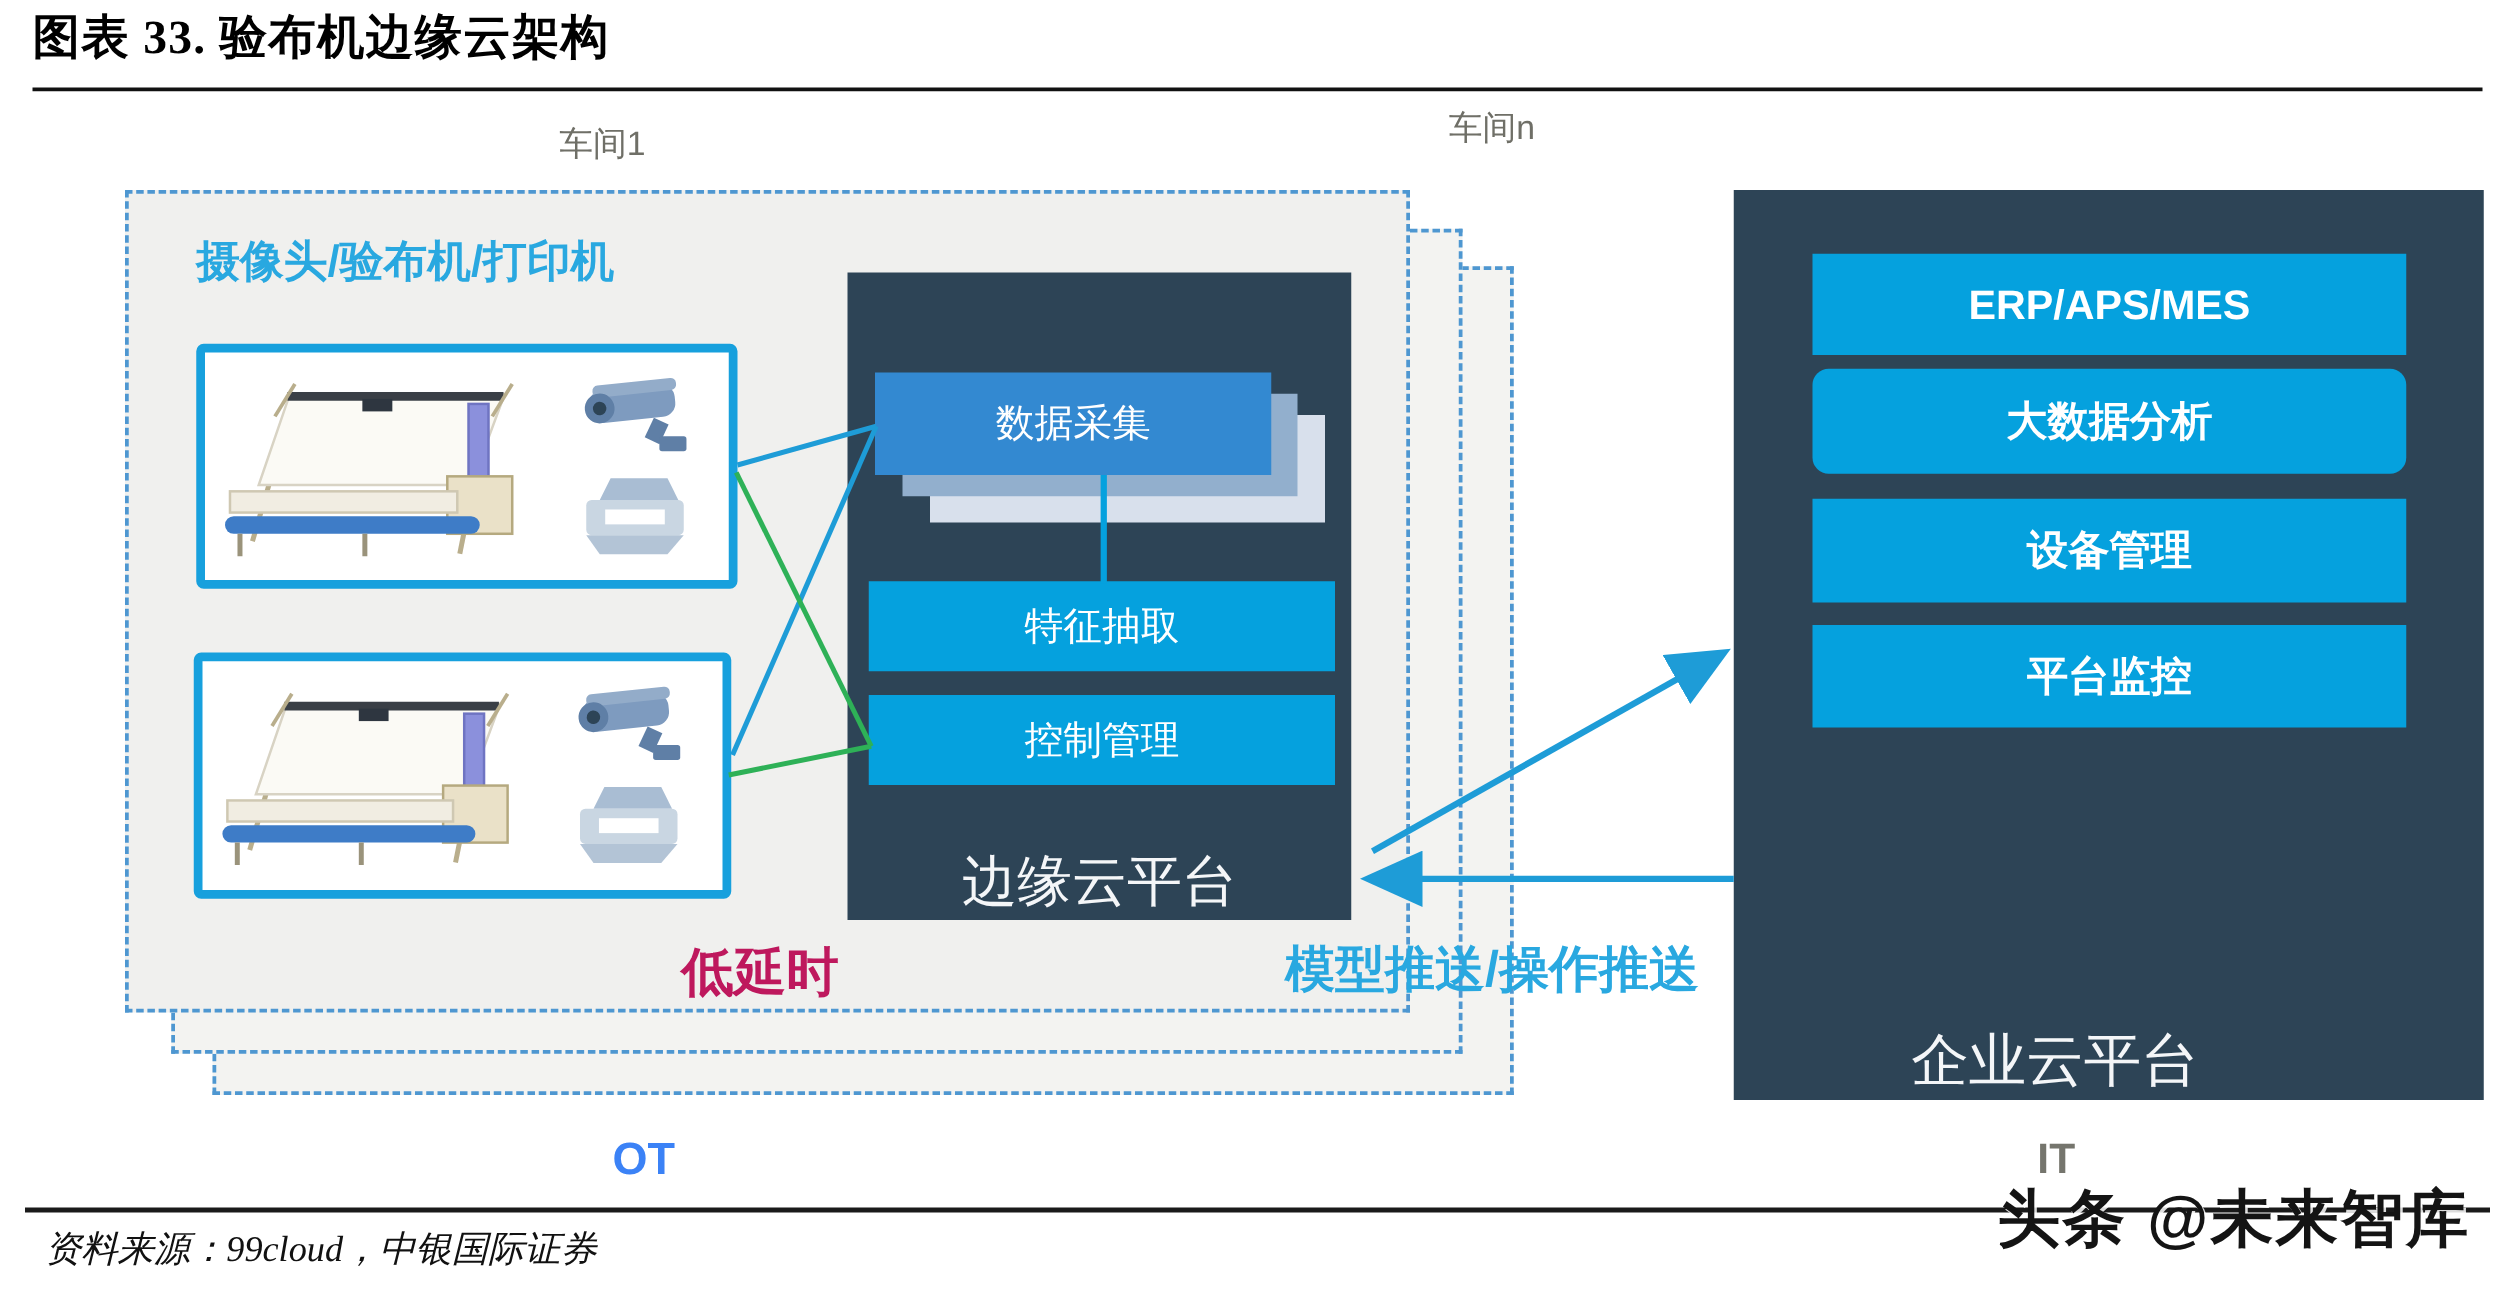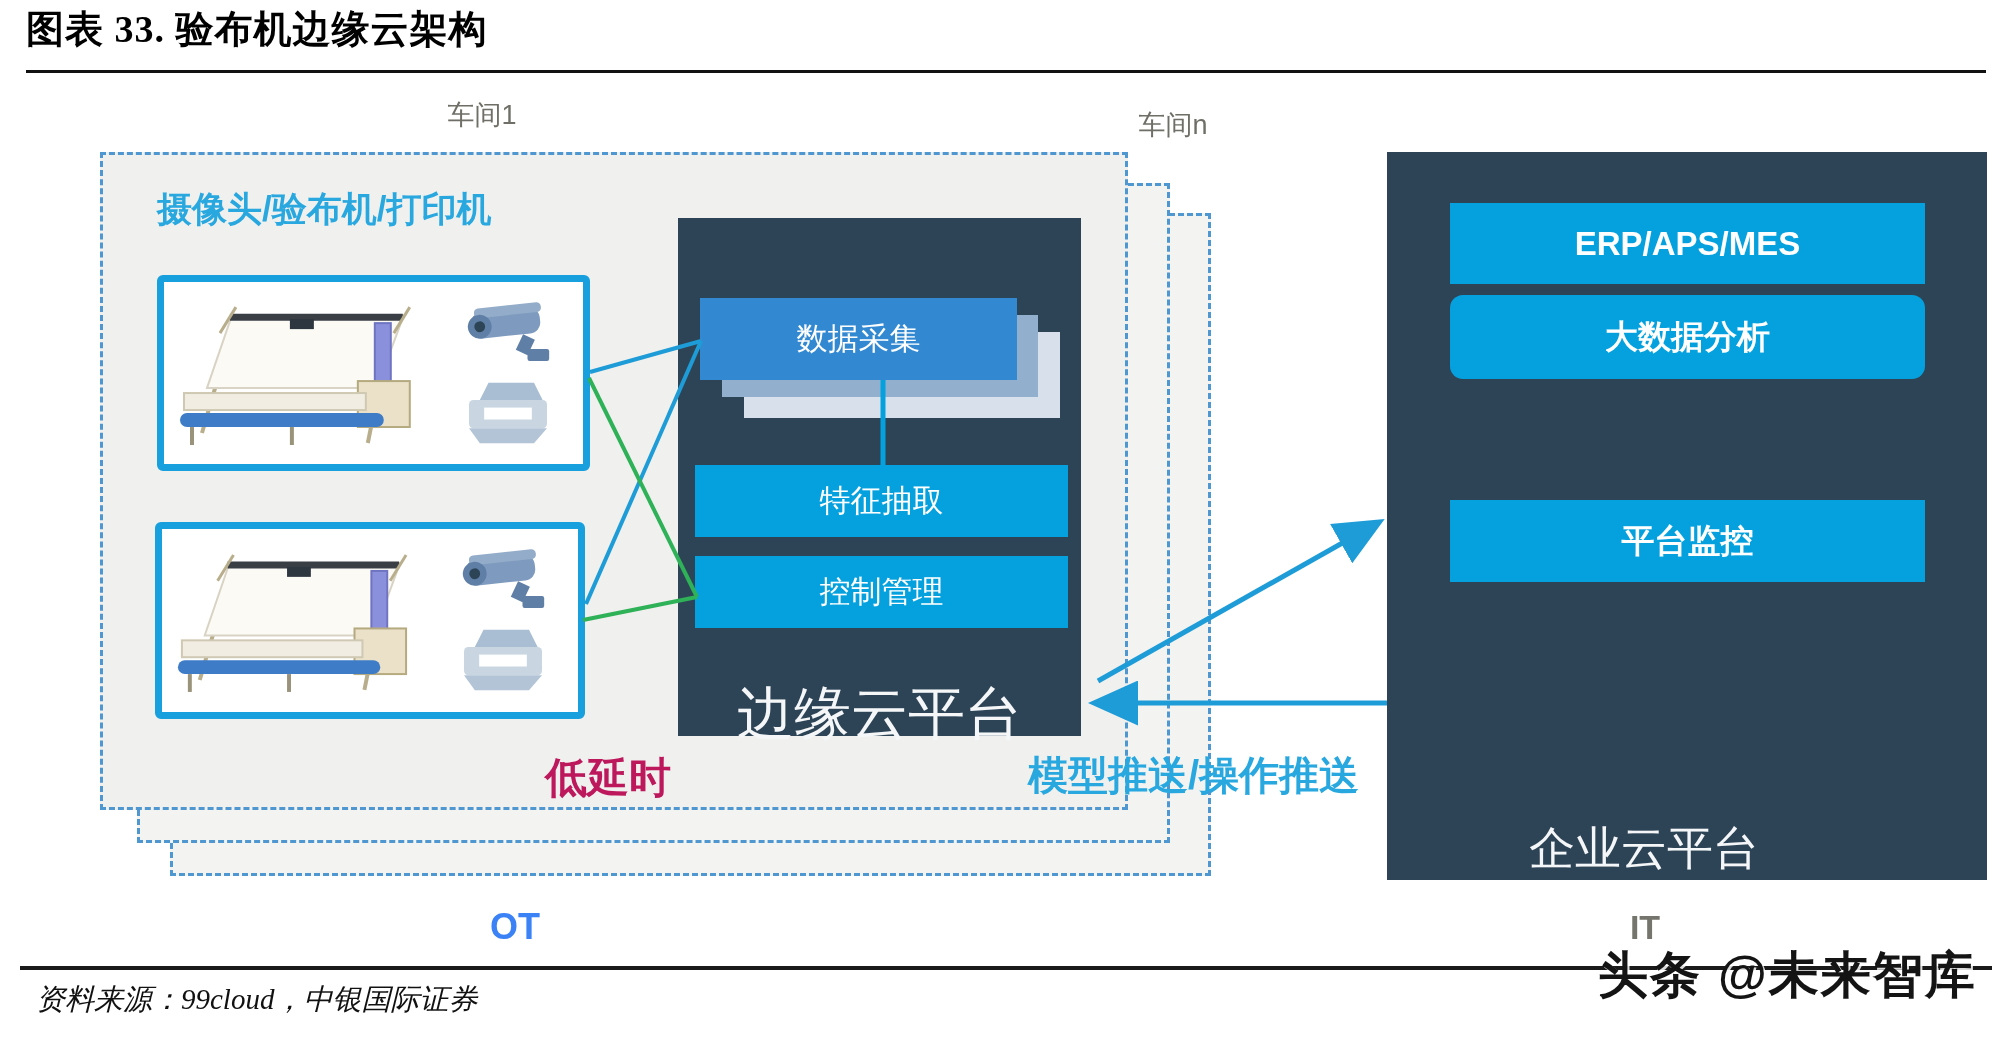--- a/index.html
+++ b/index.html
@@ -28,40 +28,40 @@
   .device-icons{flex:1;height:92%;display:flex;flex-direction:column;align-items:center;justify-content:center;gap:6px;}
   
   .dark-box{background:#2D4456;z-index:2;}
   .module{box-sizing:border-box;display:flex;align-items:center;justify-content:center;
           color:#fff;z-index:3;}
   .mod-cyan{background:#05A1DE;font-size:31px;}
   .mod-blue{background:#3389D1;font-size:31px;}
   .layer2{background:#92AFCD;z-index:2;}
   .layer3{background:#D8E0EC;z-index:2;}
   .platform-title{color:#F4F6F8;text-align:center;z-index:3;}
-  .edge-title{left:678px;top:676px;width:403px;font-size:57px;font-weight:500;}
+  .edge-title{left:678px;top:676px;width:403px;font-size:44px;font-weight:500;}
   .ent-title{left:1306px;top:818px;width:676px;font-size:46px;font-weight:500;}
   .ent-module{left:1450px;width:475px;font-weight:600;font-size:33px;}
   
   .low-latency{left:545px;top:750px;font:bold 42px "Liberation Sans",sans-serif;color:#be185d;z-index:6;}
   .push-label{left:1028px;top:748px;font:bold 40px "Liberation Sans",sans-serif;color:#29A8E0;z-index:6;}
   .ot-label{left:455px;top:906px;width:120px;text-align:center;font:bold 36px "Liberation Sans",sans-serif;color:#3b82f6;z-index:6;}
   .it-label{left:1590px;top:908px;width:110px;text-align:center;font:bold 34px "Liberation Sans",sans-serif;color:#75756D;z-index:6;}
   #wires{left:0;top:0;z-index:5;pointer-events:none;}
 </style>
 </head>
 <body>
 
 <div id="stage">
 
   <div class="abs page-title">图表 33. 验布机边缘云架构</div>
   <div class="abs rule-top"></div>
 
   <div class="abs ws-label" style="left:432px;top:97px;width:100px;text-align:center;">车间1</div>
-  <div class="abs ws-label" style="left:1118px;top:107px;width:110px;text-align:center;">车间n</div>
+  <div class="abs ws-label" style="left:1118px;top:84px;width:110px;text-align:right;">车间n</div>
 
   <div class="abs ws-box ws-fill-back" style="left:170px;top:213px;width:1041px;height:663px;z-index:1;"></div>
   <div class="abs ws-box ws-fill-back" style="left:137px;top:183px;width:1033px;height:660px;z-index:1;"></div>
   <div class="abs ws-box ws-fill-main" style="left:100px;top:152px;width:1028px;height:658px;z-index:1;"></div>
 
   <div class="abs devices-label">摄像头/验布机/打印机</div>
 
   <div class="abs device-box" style="left:157px;top:275px;width:433px;height:196px;">
     <svg class="device-machine" viewBox="0 0 260 160">
       <line x1="30" y1="140" x2="44" y2="92" stroke="#B9AE8C" stroke-width="4"></line>
@@ -139,20 +139,21 @@
   <div class="abs layer3" style="left:744px;top:332px;width:316px;height:86px;"></div>
   <div class="abs layer2" style="left:722px;top:315px;width:316px;height:82px;"></div>
   <div class="abs module mod-blue" style="left:700px;top:298px;width:317px;height:82px;">数据采集</div>
   <div class="abs module mod-cyan" style="left:695px;top:465px;width:373px;height:72px;">特征抽取</div>
   <div class="abs module mod-cyan" style="left:695px;top:556px;width:373px;height:72px;">控制管理</div>
   <div class="abs platform-title edge-title">边缘云平台</div>
 
   <div class="abs dark-box" style="left:1387px;top:152px;width:600px;height:728px;"></div>
   <div class="abs module mod-cyan ent-module" style="top:192px;height:81px;margin-top:11px;">ERP/APS/MES</div>
   <div class="abs module mod-cyan ent-module" style="top:295px;height:84px;border-radius:13px;">大数据分析</div>
+  <div class="abs module mod-cyan ent-module" style="top:399px;height:83px;">设备管理</div>
   <div class="abs module mod-cyan ent-module" style="top:500px;height:82px;">平台监控</div>
   <div class="abs platform-title ent-title">企业云平台</div>
 
   <svg id="wires" class="abs" width="2012" height="1038" viewBox="0 0 2012 1038">
     <defs>
       <marker id="arrowCyan" markerWidth="10" markerHeight="9" refX="8" refY="4.5" orient="auto">
         <polygon points="0,0 10,4.5 0,9" fill="#1E9CD7"></polygon>
       </marker>
     </defs>
     <line x1="590" y1="372" x2="701" y2="341" stroke="#1E9CD7" stroke-width="4"></line>

